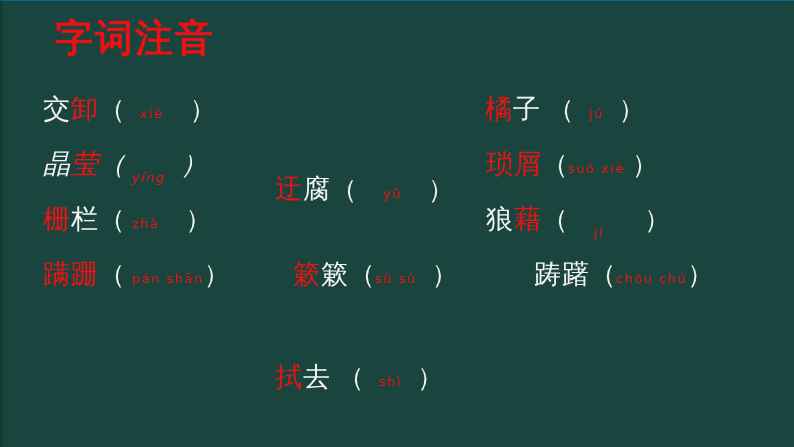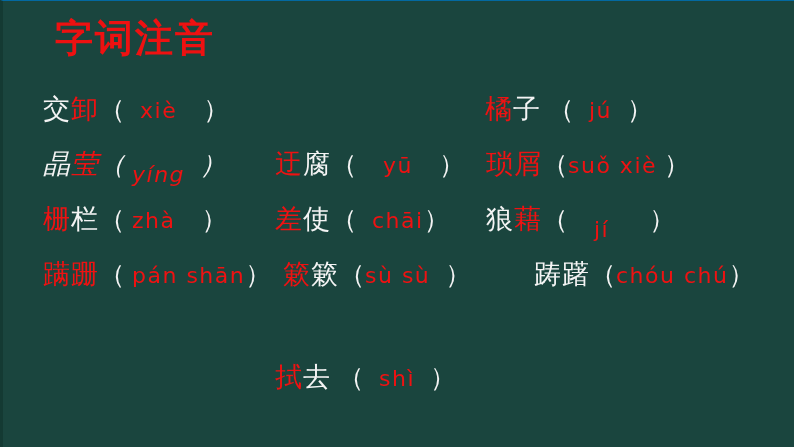--- a/index.html
+++ b/index.html
@@ -59,21 +59,21 @@
     letter-spacing: 1px;
     vertical-align: baseline;
     font-family: "DejaVu Sans", "Liberation Sans", sans-serif;
   }
   .paren {
     font-size: 26px;
     color: #f2f2f2;
     font-family: "DejaVu Sans", "Liberation Sans", sans-serif;
   }
   .py {
-    font-size: 22px;
+    font-size: 13px;
     color: #e81414;
     letter-spacing: 1.5px;
     font-family: "DejaVu Sans", "Liberation Sans", sans-serif;
   }
   .red  { color: #ee1212; }
   .white{ color: #f4f4f4; }
   .sp-s  { display: inline-block; width: 7px; }
   .sp-m  { display: inline-block; width: 15px; }
   .sp-l  { display: inline-block; width: 26px; }
   .sp-xl { display: inline-block; width: 40px; }
@@ -86,31 +86,30 @@
 
   <div id="slide-title">字词注音</div>
 
   <div id="word-list">
       <div class="word-row">
         <div class="entry" style="left: 40px;"><span class="han white">交</span><span class="han red">卸</span><span class="paren white">（</span><span class="sp-m"></span><span class="py red">xiè</span><span class="sp-l"></span><span class="paren white">）</span></div>
         <div class="entry" style="left: 482px;"><span class="han red">橘</span><span class="han white">子</span><span class="sp-s"></span><span class="paren white">（</span><span class="sp-m"></span><span class="py red">jú</span><span class="sp-m"></span><span class="paren white">）</span></div>
       </div>
       <div class="word-row">
         <div class="entry" style="left: 40px; font-style: italic;"><span class="han white">晶</span><span class="han red">莹</span><span class="paren white">（</span><span class="sp-s"></span><span class="py drop red">yíng</span><span class="sp-m"></span><span class="paren white">）</span></div>
-        <div class="entry" style="left: 272px;"><span class="han red">迂</span><span class="han white">腐</span><span class="paren white">（</span><span class="sp-l"></span><span class="py red">yū</span><span class="sp-l"></span><span class="paren white">）</span></div>
+        <div class="entry" style="left: 272px; margin-top: 25px;"><span class="han red">迂</span><span class="han white">腐</span><span class="paren white">（</span><span class="sp-l"></span><span class="py red">yū</span><span class="sp-l"></span><span class="paren white">）</span></div>
         <div class="entry" style="left: 483px; text-align: center;"><span class="han red">琐</span><span class="han red">屑</span><span class="paren white">（</span><span class="py red">suǒ xiè</span><span class="sp-s"></span><span class="paren white">）</span></div>
       </div>
       <div class="word-row">
         <div class="entry" style="left: 40px;"><span class="han red">栅</span><span class="han white">栏</span><span class="paren white">（</span><span class="sp-s"></span><span class="py red">zhà</span><span class="sp-l"></span><span class="paren white">）</span></div>
-        <div class="entry" style="left: 272px;"><span class="han red">差</span><span class="han white">使</span><span class="paren white">（</span><span class="sp-m"></span><span class="py red">chāi</span><span class="paren white">）</span></div>
         <div class="entry" style="left: 483px;"><span class="han white">狼</span><span class="han red">藉</span><span class="paren white">（</span><span class="sp-l"></span><span class="py drop red">jí</span><span class="sp-xl"></span><span class="paren white">）</span></div>
       </div>
       <div class="word-row">
         <div class="entry" style="left: 40px;"><span class="han red">蹒</span><span class="han red">跚</span><span class="paren white">（</span><span class="sp-s"></span><span class="py red">pán shān</span><span class="paren white">）</span></div>
-        <div class="entry" style="left: 280px;"><span class="han red">簌</span><span class="han white">簌</span><span class="paren white">（</span><span class="py red">sù sù</span><span class="sp-m"></span><span class="paren white">）</span></div>
+        <div class="entry" style="left: 290px;"><span class="han red">簌</span><span class="han white">簌</span><span class="paren white">（</span><span class="py red">sù sù</span><span class="sp-m"></span><span class="paren white">）</span></div>
         <div class="entry" style="left: 500px; margin-left: 31px;"><span class="han white">踌</span><span class="han white">躇</span><span class="paren white">（</span><span class="py red">chóu  chú</span><span class="paren white">）</span></div>
       </div>
       <div class="word-row">
         <div class="entry" style="left: 272px; margin-top: 48px;"><span class="han red">拭</span><span class="han white">去</span><span class="sp-s"></span><span class="paren white">（</span><span class="sp-m"></span><span class="py red">shì</span><span class="sp-m"></span><span class="paren white">）</span></div>
       </div>
     </div>
 
 </div>
 
 </body></html>

